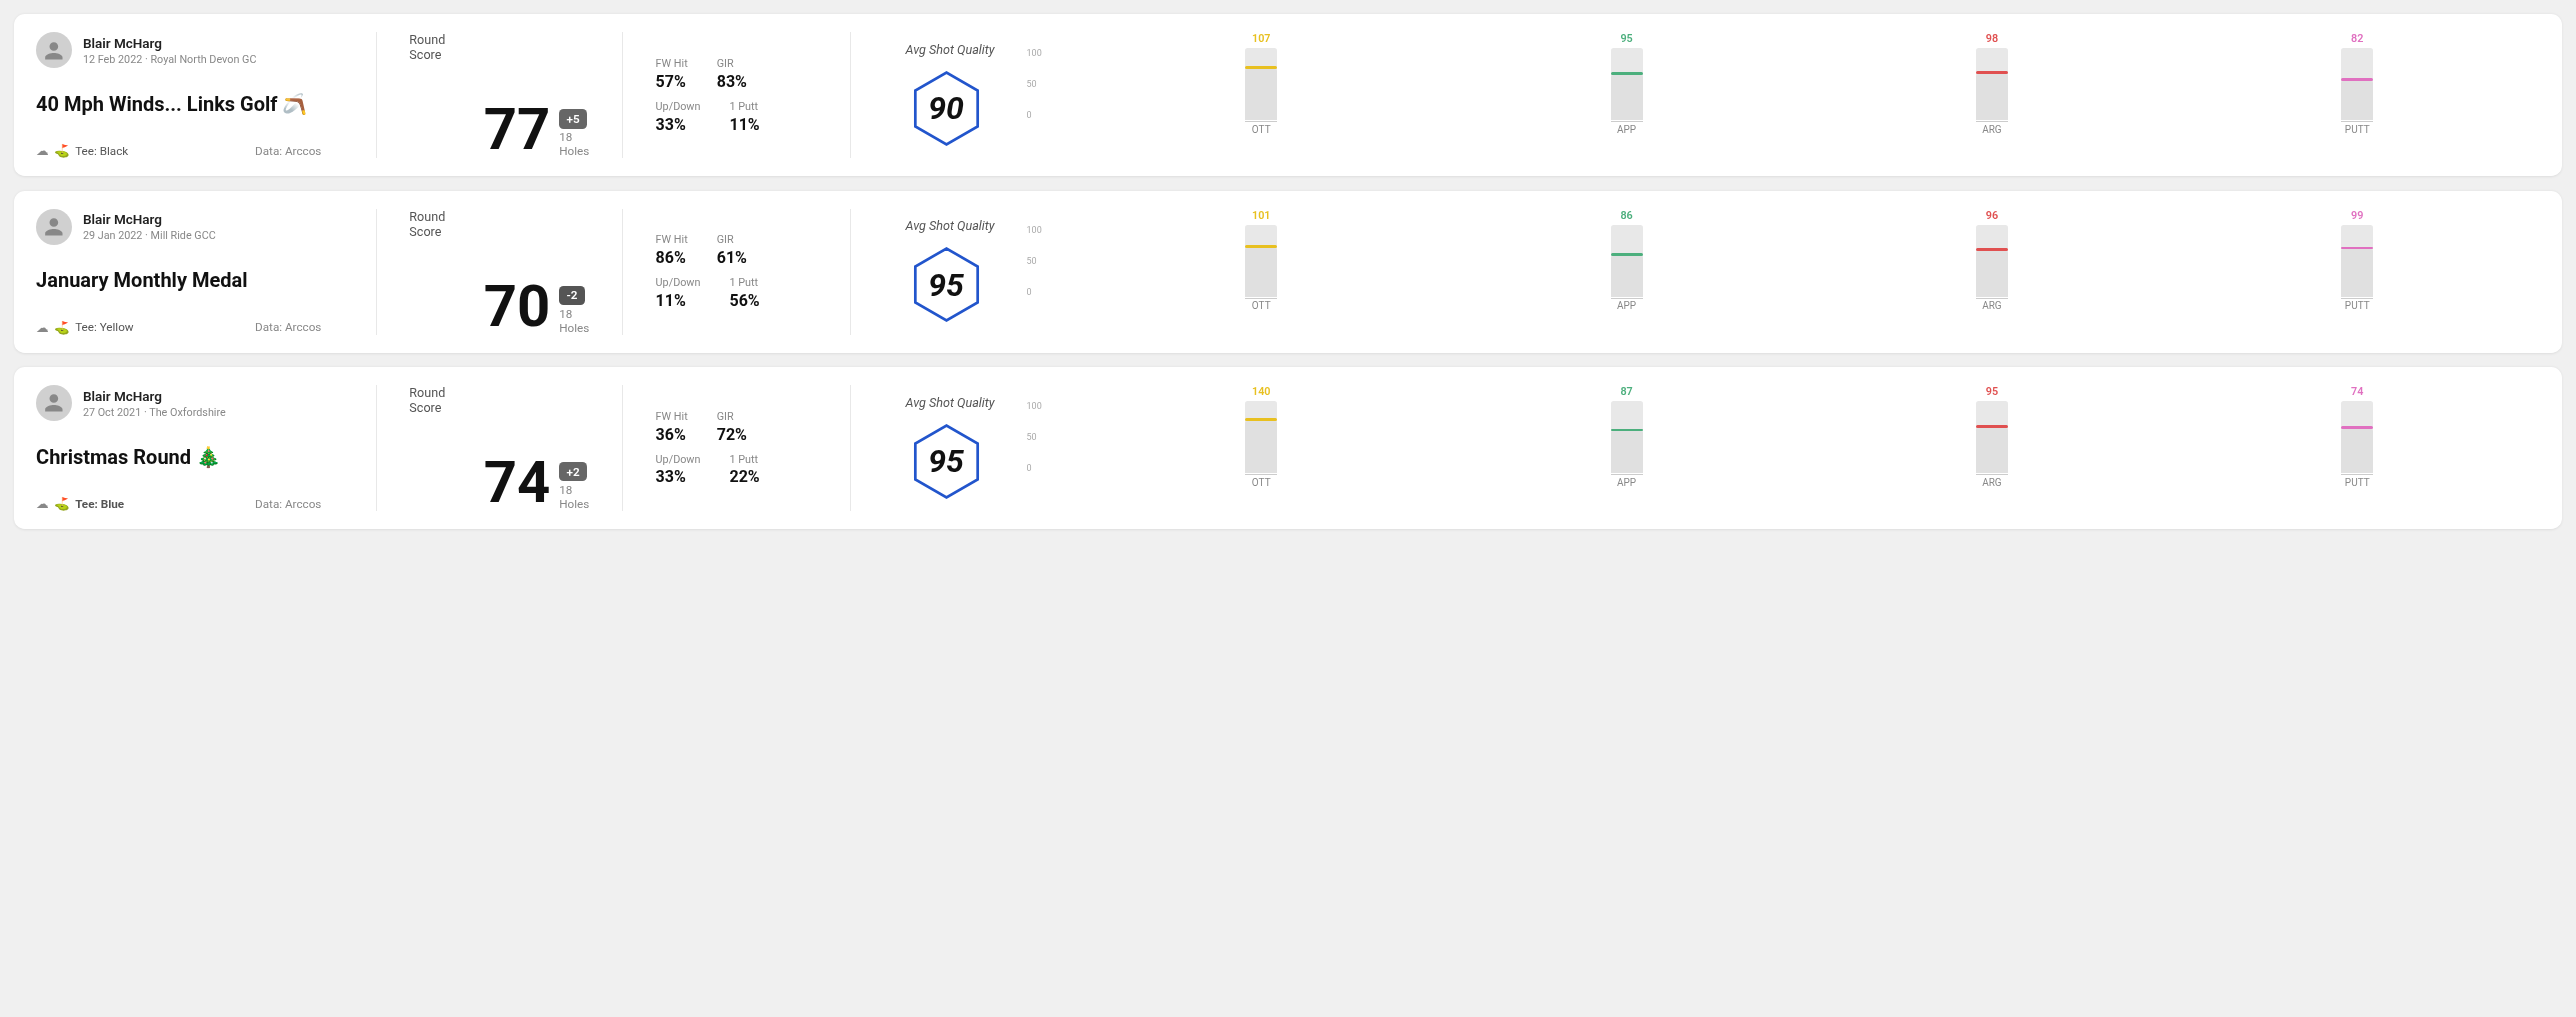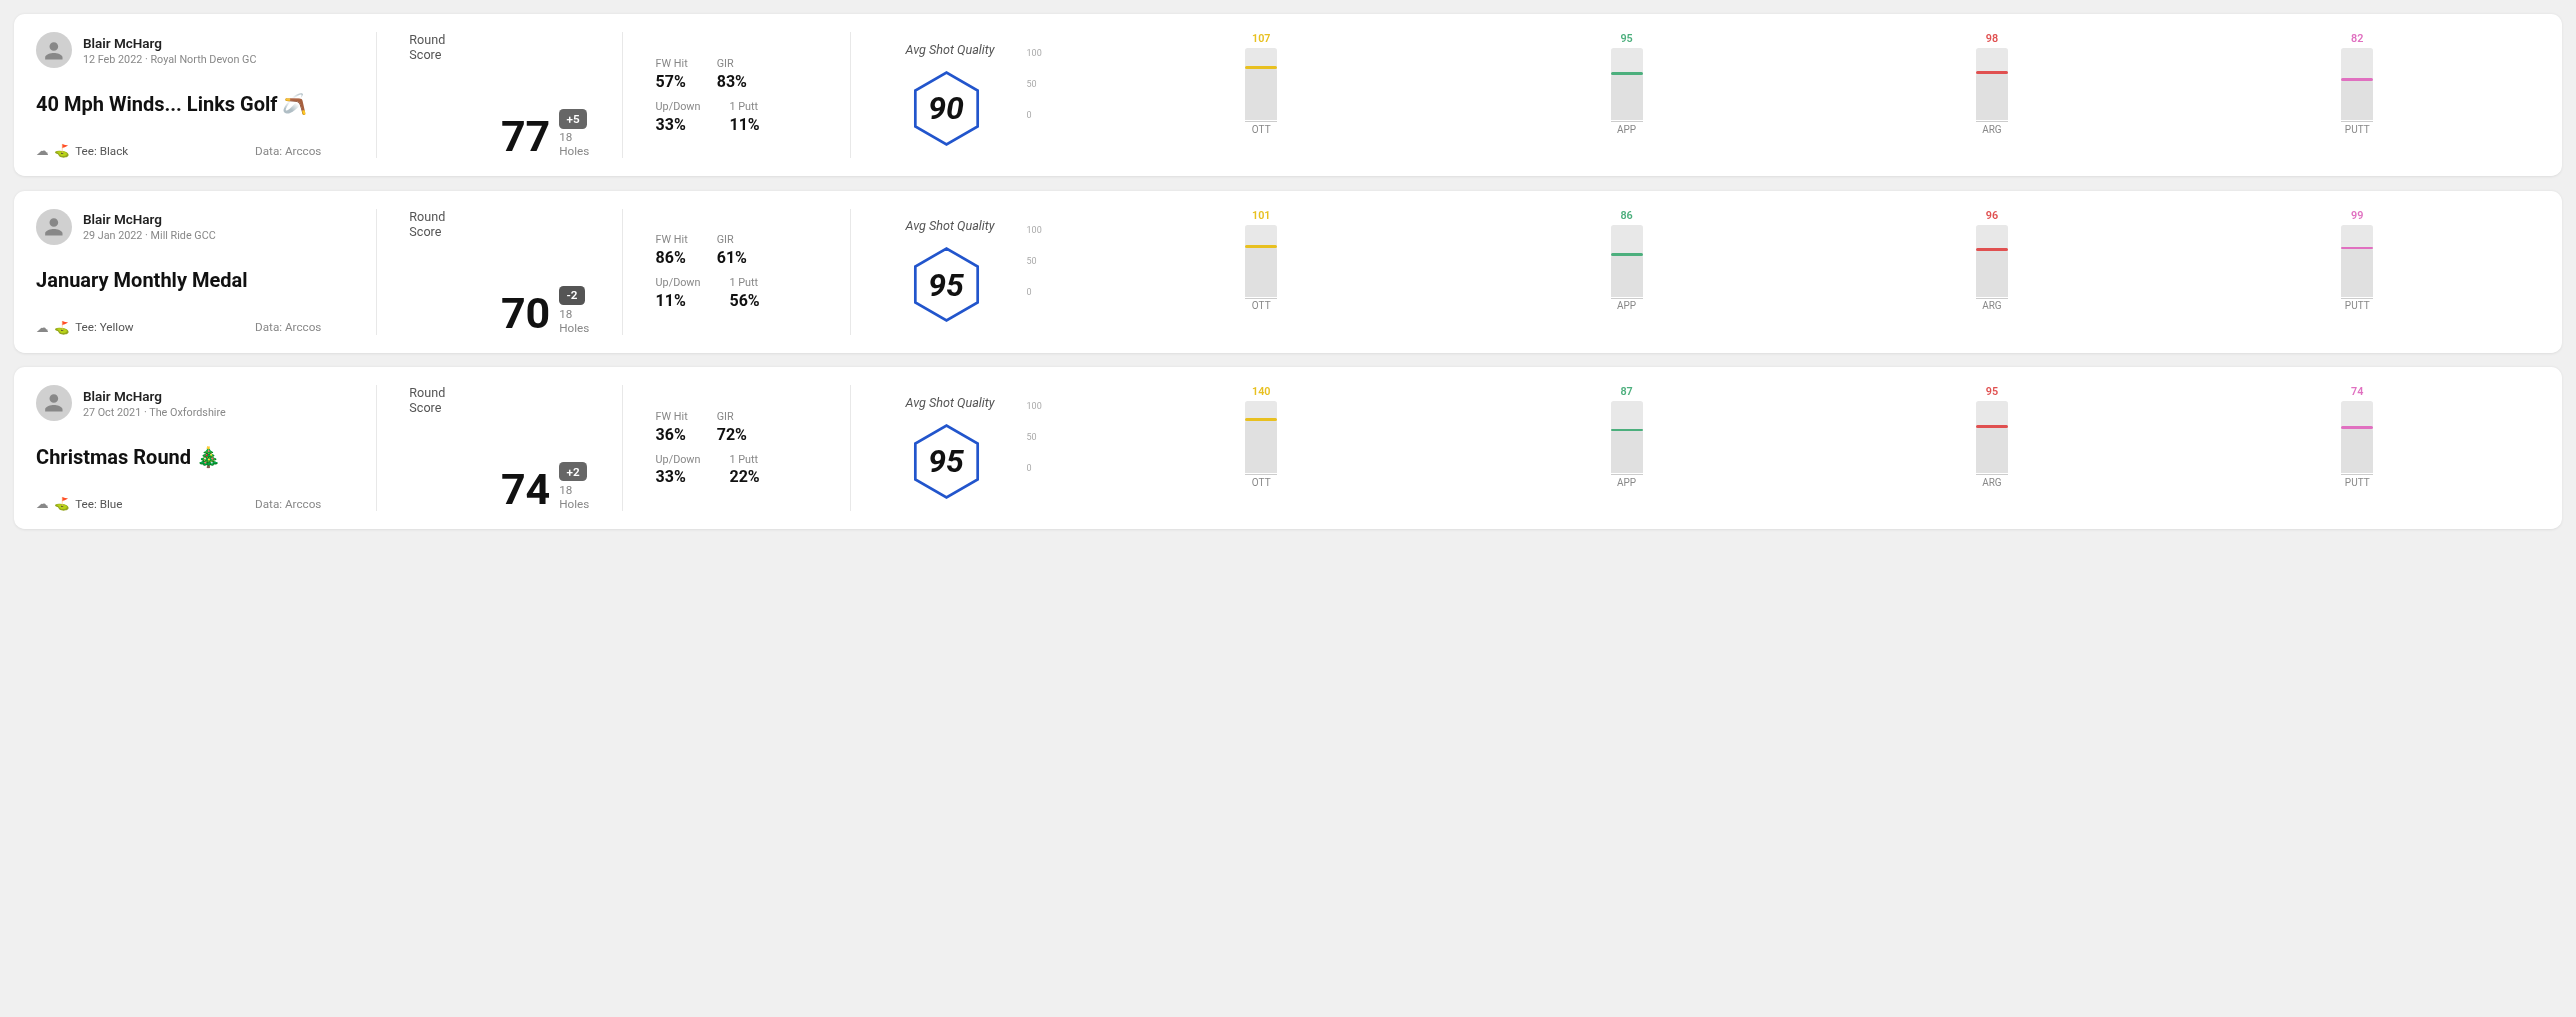--- a/index.html
+++ b/index.html
@@ -93,21 +93,21 @@
       font-size: 12.6px;
       color: #555;
       margin-bottom: 3.6px;
     }
     .score-row {
       display: flex;
       align-items: flex-end;
       gap: 9px;
     }
     .score-number {
-      font-size: 43px;
+      font-size: 58px;
       font-weight: 700;
       color: #111;
       line-height: 1;
       margin-left: 31px;
     }
     .score-badge {
       display: flex;
       flex-direction: column;
       align-items: flex-start;
       gap: 1.8px;
@@ -518,21 +518,21 @@
           <div>
             <div class="user-name">Blair McHarg</div>
             <div class="user-date">27 Oct 2021 · The Oxfordshire</div>
           </div>
         </div>
         <div class="round-title">Christmas Round 🎄</div>
         <div class="bottom-info">
           <div class="tee-info">
             <span style="font-size:12.6px;">☁</span>
     <span style="font-size:12.6px;">⛳</span>
-    <span style="color:#555;">Tee: Blue</span>
+    <span style="color:#555;font-weight:bold;">Tee: Blue</span>
           </div>
           <div>Data: Arccos</div>
         </div>
       </div>
       <div class="divider-v"></div>
       <div class="score-section">
         <div class="score-label">Round Score</div>
         <div class="score-row">
           <div class="score-number">74</div>
           <div class="score-badge">

